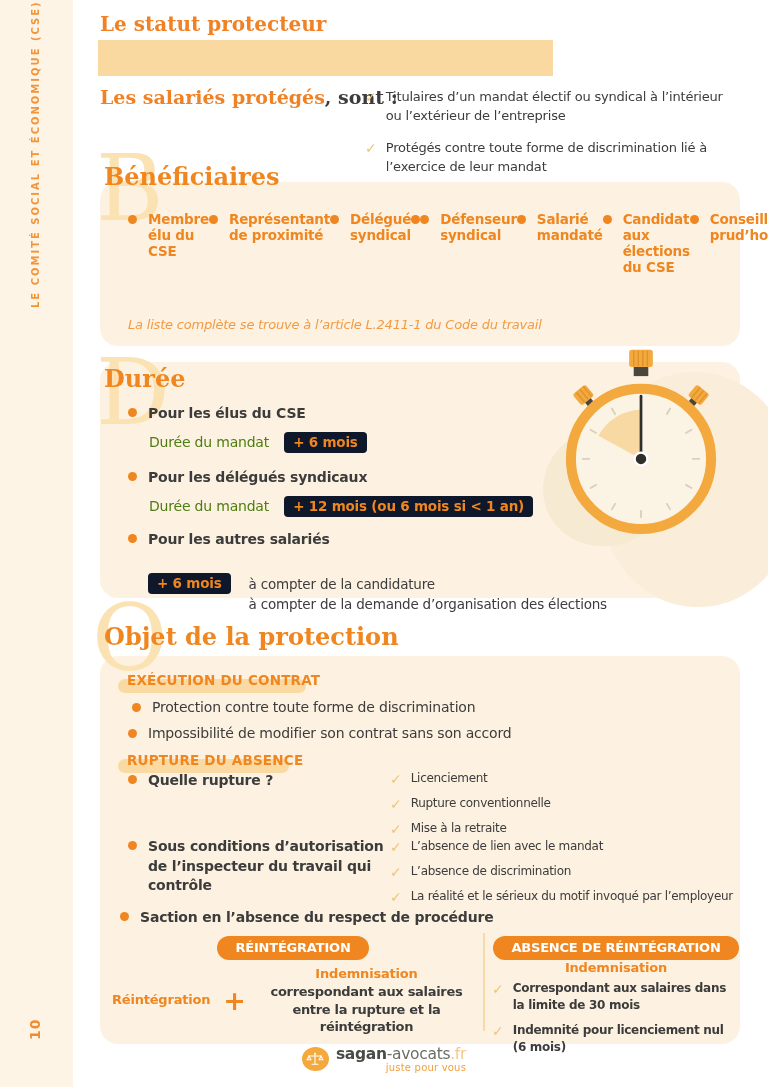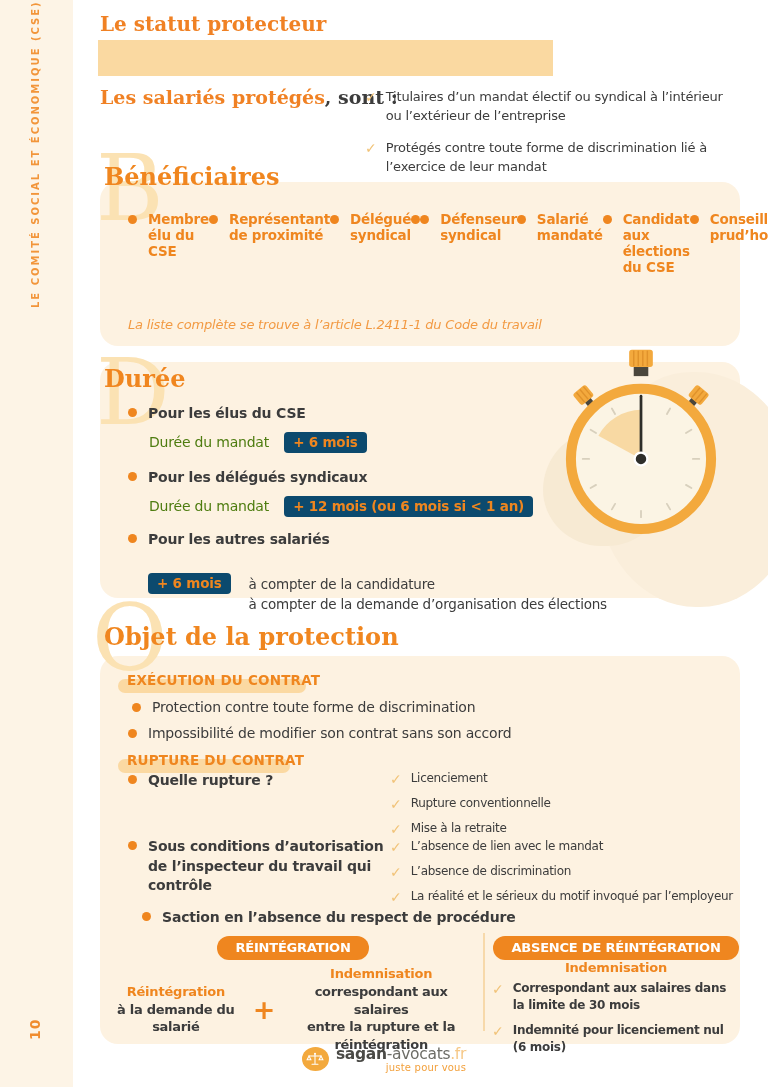--- a/index.html
+++ b/index.html
@@ -39,21 +39,21 @@
   .b-orange{color:#ef861f;font-weight:bold;font-size:13.5px;letter-spacing:-0.2px;}
   .b-dark{color:#3c3c3c;font-weight:bold;font-size:14px;letter-spacing:-0.2px;line-height:1.4;}
   .b-dark-n{color:#3c3c3c;font-size:14px;letter-spacing:-0.2px;}
 
   .benef-cols{left:128px;top:211px;width:600px;display:flex;z-index:4;}
   .benef-col{display:flex;flex-direction:row;}
   .benef-col.left{width:332px;}
   .footnote{left:128px;top:317px;font-style:italic;color:#f29a43;font-size:13px;letter-spacing:-0.2px;z-index:4;}
 
   
-  .tag{background:#0c4a6e;color:#ef861f;font-weight:bold;font-size:13.5px;
+  .tag{background:#0f172a;color:#ef861f;font-weight:bold;font-size:13.5px;
        padding:2px 9px 3px;border-radius:4px;letter-spacing:-0.2px;white-space:nowrap;}
   .mandat-label{color:#4d7c0f;font-size:14px;letter-spacing:-0.2px;margin-right:10px;}
   .duree-row{z-index:4;white-space:nowrap;}
   .autres-row{left:148px;top:552px;display:flex;gap:18px;align-items:center;z-index:4;}
   .autres-lines{font-size:13.5px;letter-spacing:-0.2px;line-height:1.5;color:#3c3c3c;white-space:nowrap;margin-top:22px;}
 
   
   .blob-right{left:598px;top:372px;width:200px;height:235px;border-radius:48% 52% 50% 50%;background:#faeedb;z-index:2;}
   .blob-left{left:543px;top:428px;width:122px;height:118px;border-radius:55% 45% 50% 50%;background:#f7ead3;z-index:2;}
   .stopwatch{left:550px;top:344px;width:182px;height:198px;z-index:4;}
@@ -254,21 +254,21 @@
 <div class="abs bullet-item" style="left:132px;top:699px;z-index:4;justify-content:space-between;">
   <span class="dot"></span>
   <span class="b-dark-n">Protection contre toute forme de discrimination</span>
 </div>
 <div class="abs bullet-item" style="left:128px;top:725px;z-index:4;">
   <span class="dot"></span>
   <span class="b-dark-n">Impossibilité de modifier son contrat  sans son accord</span>
 </div>
 
 <div class="abs" style="left:127px;top:750px;z-index:4;">
-  <span class="subhead">RUPTURE DU CONTRAT</span>
+  <span class="subhead">RUPTURE DU ABSENCE</span>
 </div>
 
 <div class="abs bullet-item" style="left:128px;top:771px;z-index:4;width:250px;">
   <span class="dot"></span>
   <span class="b-dark">Quelle rupture ?</span>
 </div>
 <div class="abs" style="left:390px;top:770px;width:350px;z-index:4;">
   <div class="check-item check-sm">
     <span class="check">✓</span>
     <span class="check-text">Licenciement</span>
@@ -295,32 +295,31 @@
   <div class="check-item check-sm">
     <span class="check">✓</span>
     <span class="check-text">L’absence de discrimination</span>
   </div>
   <div class="check-item check-sm">
     <span class="check">✓</span>
     <span class="check-text">La réalité et le sérieux du motif invoqué par l’employeur</span>
   </div>
 </div>
 
-<div class="abs bullet-item" style="left:142px;top:908px;z-index:4;">
+<div class="abs bullet-item" style="left:120px;top:908px;z-index:4;">
   <span class="dot"></span>
   <span class="b-dark">Saction en l’absence du respect de procédure</span>
 </div>
 
 <div class="abs pill-wrap" style="left:112px;top:936px;width:362px;">
   <span class="pill">RÉINTÉGRATION</span>
 </div>
 <div class="abs outcome-left">
   <div class="oc-col">
     <div class="oc-title">Réintégration</div>
-    <div class="oc-text">à la demande du salarié</div>
   </div>
   <div class="plus">+</div>
   <div class="oc-col">
     <div class="oc-title">Indemnisation</div>
     <div class="oc-text">correspondant aux salaires</div>
     <div class="oc-text">entre la rupture et la réintégration</div>
   </div>
 </div>
 
 <div class="abs divider"></div>

